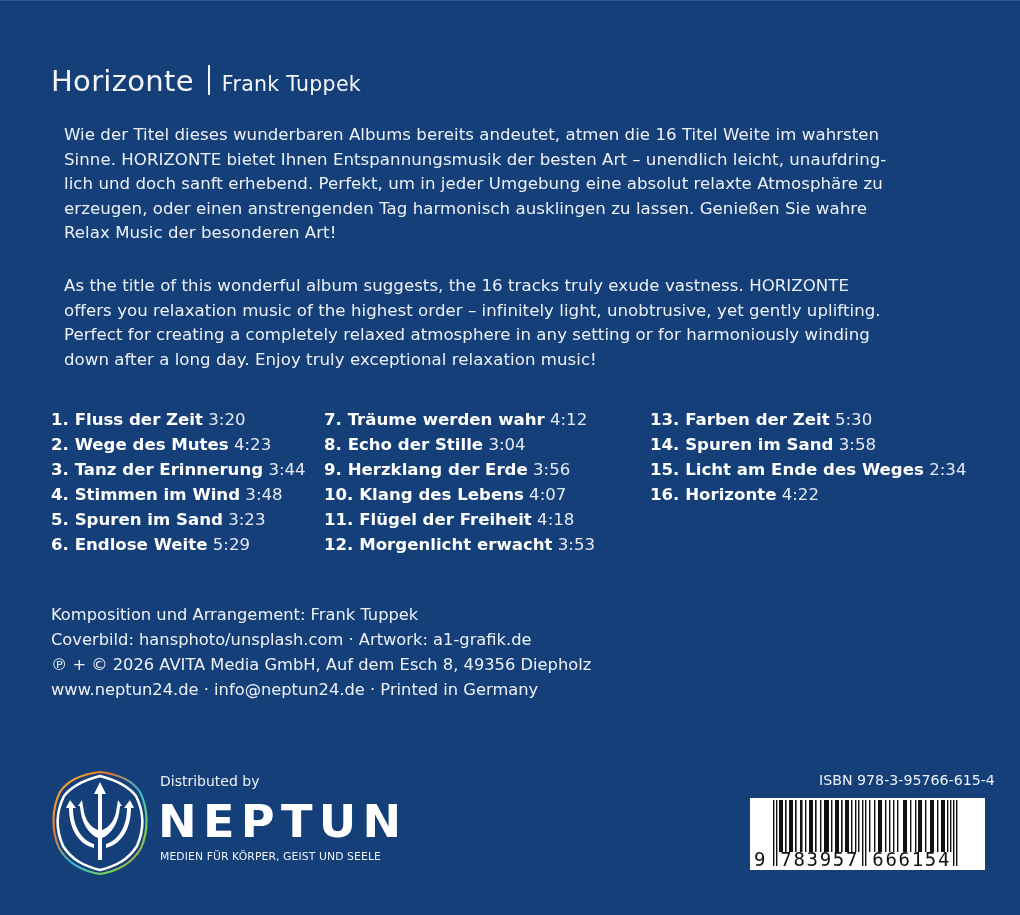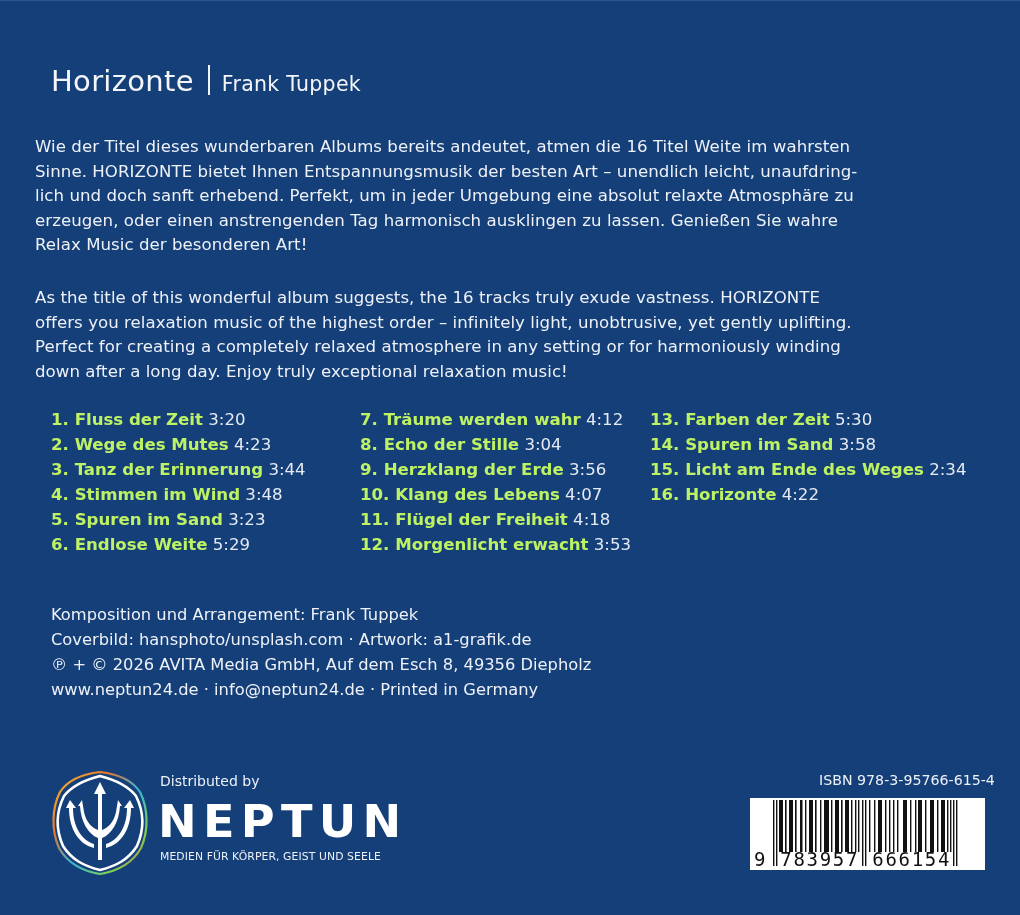--- a/index.html
+++ b/index.html
@@ -13,34 +13,33 @@
   .topline { position:absolute; left:0; top:0; width:1020px; height:1px; background:#2c568c; }
   .title {
     position:absolute; left:51px; top:64px;
     font-size:29px; font-weight:normal; letter-spacing:0.3px; white-space:nowrap;
     color:#f4f6fa;
     text-align:center;
   }
   .title .sep { display:inline-block; width:2px; height:30px; background:#f4f6fa; margin:0 12px 0 14px; vertical-align:-4px; }
   .title .artist { font-size:20.5px; }
   .para {
-    position:absolute; left:35px; width:940px;
+    position:absolute; left:64px; width:940px;
     font-size:16.6px; line-height:24.6px; letter-spacing:0.05px;
     color:#eef1f7;
-    margin-top:12px;
   }
   .para .ln { display:block; white-space:nowrap; }
   #p-de { top:123px; }
   #p-en { top:274px; }
   .tracks { position:absolute; top:407px; font-size:16.6px; line-height:25px; white-space:nowrap; }
   .tracks .row { display:block; }
-  .tracks .name { font-weight:bold; color:#bef264;text-align:center; }
+  .tracks .name { font-weight:bold; color:#ffffff;text-align:center; }
   .tracks .dur { color:#e6eaf2; }
   #col1 { left:51px; }
-  #col2 { left:360px; }
+  #col2 { left:324px; }
   #col3 { left:650px; }
   .credits {
     position:absolute; left:51px; top:602px;
     font-size:16.3px; line-height:25px; color:#eef1f7; white-space:nowrap;
   }
   .credits .ln { display:block; }
   .logo { position:absolute; left:48px; top:768px; width:105px; height:110px; }
   .dist { position:absolute; left:160px; top:773px; font-size:14px; color:#eef1f7; white-space:nowrap; }
   .brand {
     position:absolute; left:158px; top:799px;

